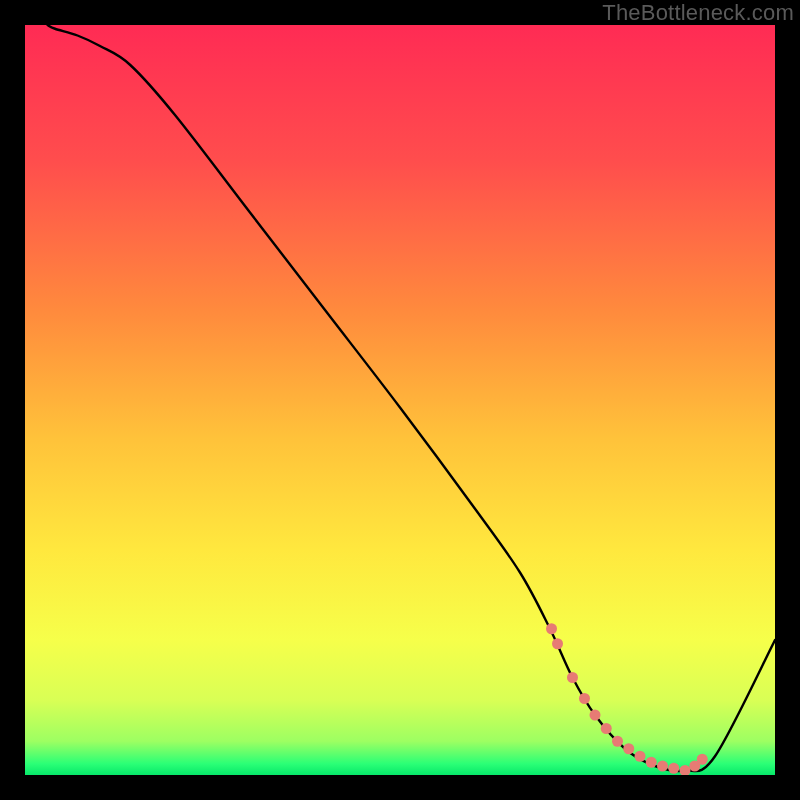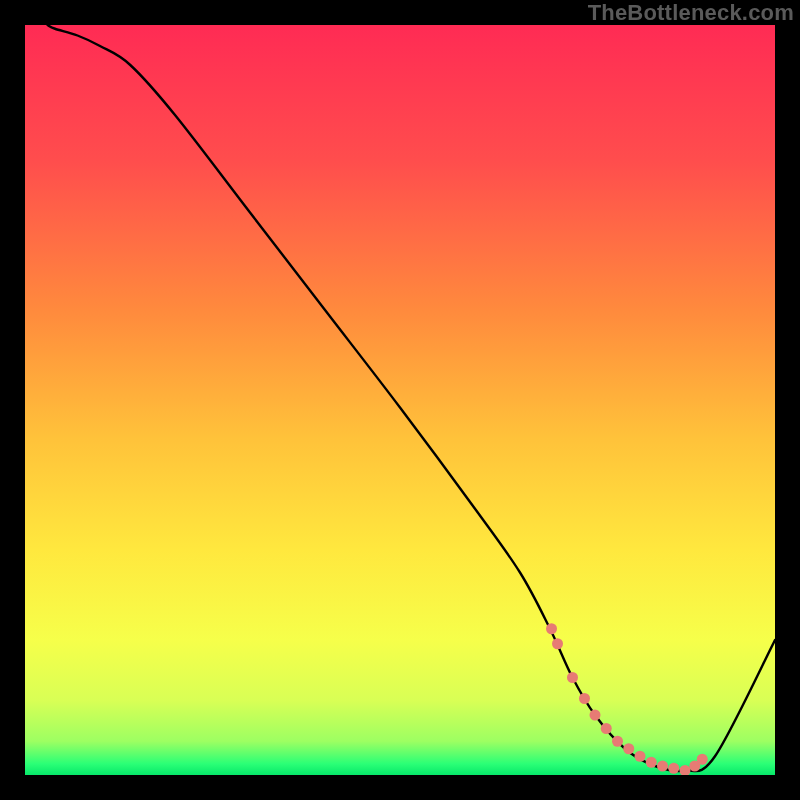--- a/index.html
+++ b/index.html
@@ -19,21 +19,21 @@
     position: absolute;
     top: 0;
     left: 0;
   }
   .watermark {
     position: absolute;
     top: 0;
     right: 6px;
     font-family: Arial, Helvetica, sans-serif;
     font-size: 22px;
-    font-weight: 700;
+    font-weight: 400;
     color: #5a5a5a;
     letter-spacing: 0.2px;
     user-select: none;
   }
 </style>
 </head>
 <body>
 
 <div class="stage">
 

